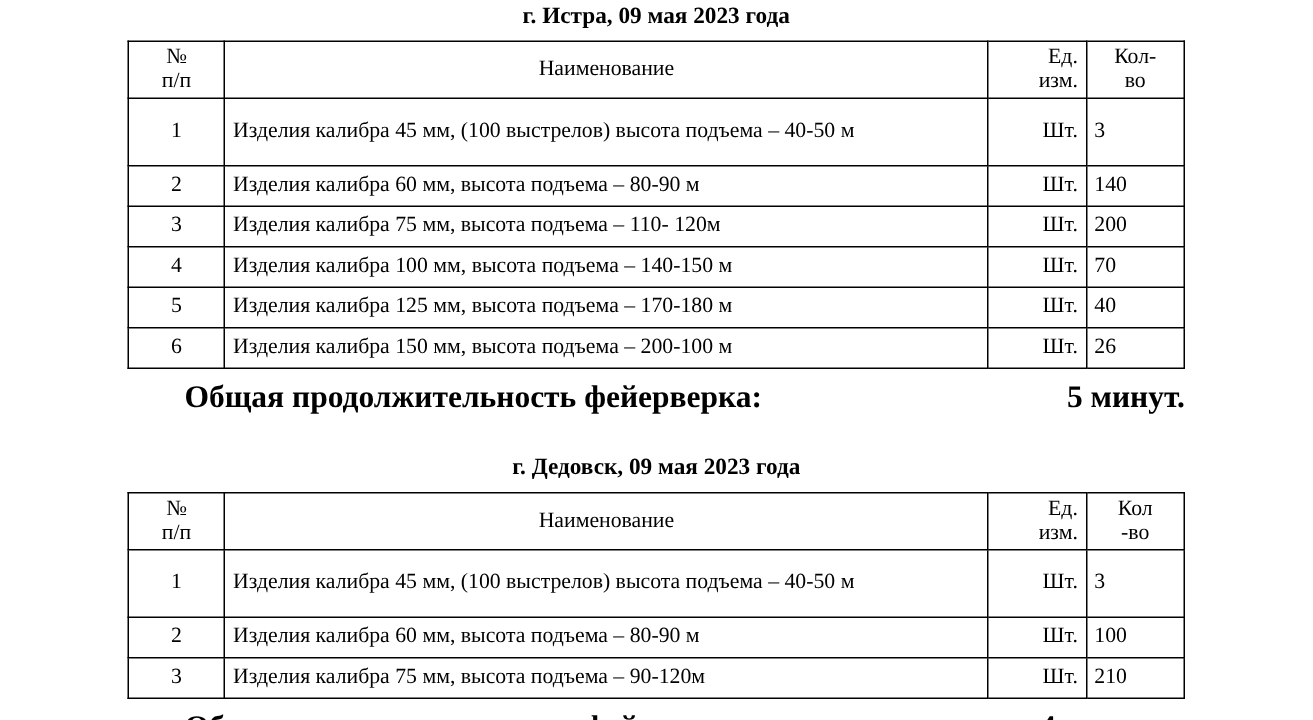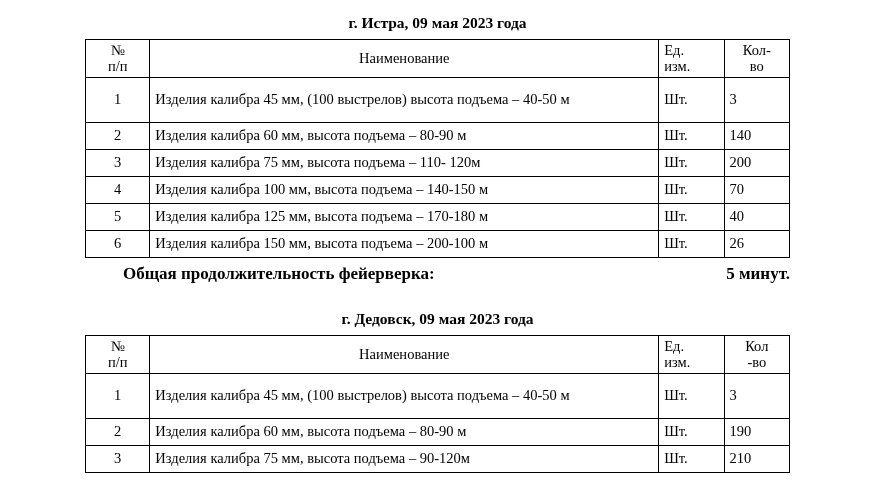--- a/index.html
+++ b/index.html
@@ -17,21 +17,21 @@
   .page {
     position: relative;
     width: 875px;
     height: 480px;
     box-sizing: border-box;
   }
   .section {
     width: 705px;
     margin: 0 auto;
   }
-  .section-1 { padding-top: 14px; }
+  .section-1 { padding-top: 2px; }
   .section-2 { padding-top: 26px; }
 
   .section-title {
     text-align: center;
     font-weight: bold;
     font-size: 15.5px;
     line-height: 1.2;
     margin-bottom: 6px;
   }
 
@@ -42,21 +42,21 @@
     font-size: 14.5px;
   }
   table.fw-table td, table.fw-table th {
     border: 1px solid #000000;
     padding: 2px 5px;
     vertical-align: middle;
     font-weight: normal;
   }
   .col-num   { width: 52px;  text-align: center; }
   .col-name  { width: 487px; text-align: left; }
-  .col-unit  { width: 53px;  text-align: left; }
+  .col-unit  { width: 53px;  text-align: right; }
   .col-qty   { width: 53px;  }
 
   thead td {
     text-align: center;
     line-height: 1.15;
     padding-top: 3px;
     padding-bottom: 3px;
   }
   thead .hdr-name { text-align: center; }
 
@@ -66,21 +66,21 @@
   .name-cell {
     line-height: 1.2;
   }
 
   .total-line {
     display: flex;
     align-items: baseline;
     width: 705px;
     margin: 6px auto 0 auto;
     font-weight: bold;
-    font-size: 17px;
+    font-size: 21px;
   }
   .total-label {
     margin-left: 38px;
   }
   .total-value {
     margin-left: auto;
   }
 </style>
 </head>
 <body>
@@ -179,21 +179,21 @@
         <tr class="row-tall">
           <td class="col-num">1</td>
           <td class="col-name name-cell">Изделия калибра 45 мм,   (100 выстрелов) высота подъема – 40-50 м</td>
           <td class="col-unit">Шт.</td>
           <td class="col-qty">3</td>
         </tr>
         <tr class="row-norm">
           <td class="col-num">2</td>
           <td class="col-name name-cell">Изделия калибра 60 мм, высота подъема – 80-90 м</td>
           <td class="col-unit">Шт.</td>
-          <td class="col-qty">190</td>
+          <td class="col-qty">100</td>
         </tr>
         <tr class="row-norm">
           <td class="col-num">3</td>
           <td class="col-name name-cell">Изделия  калибра 75 мм, высота подъема – 90-120м</td>
           <td class="col-unit">Шт.</td>
           <td class="col-qty">210</td>
         </tr>
       </tbody>
     </table>
 

